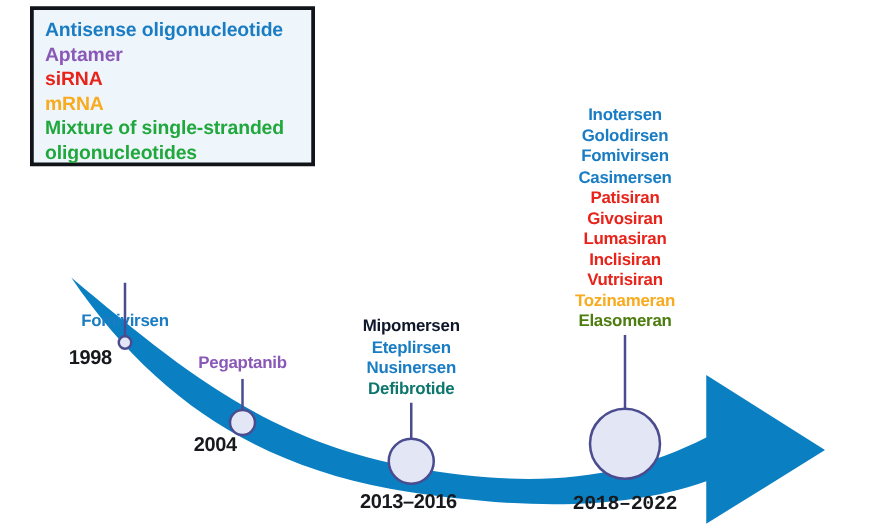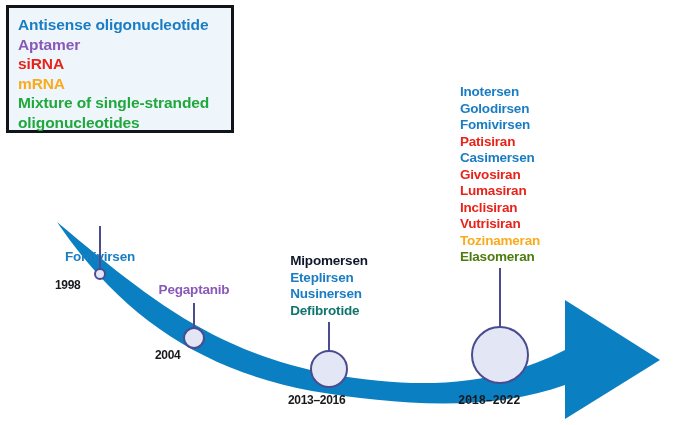--- a/index.html
+++ b/index.html
@@ -14,21 +14,21 @@
     position: relative;
     width: 700px;
     height: 425px;
     background: #ffffff;
     overflow: hidden;
   }
 
   
   #legend {
     position: absolute;
-    left: 6px;
+    left: 24px;
     top: 5px;
     width: 228px;
     height: 128px;
     background: #eef5fb;
     border: 3px solid #111418;
     box-sizing: border-box;
     padding: 7px 0 16px 9px;
   }
   .legend-row {
     font-size: 15.5px;
@@ -46,32 +46,33 @@
     width: 700px;
     height: 425px;
   }
 
   
   .node {
     position: absolute;
   }
   .node-labels {
     position: absolute;
+    text-align: center;
     transform: translateX(-50%);
     white-space: nowrap;
   }
   .drug {
     font-size: 13.5px;
     font-weight: bold;
     line-height: 16.5px;
     letter-spacing: -0.2px;
   }
   .year {
     position: absolute;
-    font-size: 12px;
+    font-size: 16px;
     font-weight: bold;
     color: #17191c;
     letter-spacing: -0.3px;
     white-space: nowrap;
   }
 </style>
 </head>
 <body>
 
 <div id="canvas">
@@ -138,22 +139,22 @@
       <circle cx="21" cy="21" r="18" fill="#e2e6f5" stroke="#4b4c8f" stroke-width="2"></circle>
     </svg>
     <div class="year" style="left:288px; top:393px;">2013–2016</div>
   </div>
 
   <div class="node">
     <div class="node-labels" style="left:500px; top:84px;">
       <div class="drug" style="color:#1a7dc4">Inotersen</div>
       <div class="drug" style="color:#1a7dc4">Golodirsen</div>
       <div class="drug" style="color:#1a7dc4">Fomivirsen</div>
+      <div class="drug" style="color:#1a7dc4">Casimersen</div>
       <div class="drug" style="color:#e8231a">Patisiran</div>
-      <div class="drug" style="color:#1a7dc4">Casimersen</div>
       <div class="drug" style="color:#e8231a">Givosiran</div>
       <div class="drug" style="color:#e8231a">Lumasiran</div>
       <div class="drug" style="color:#e8231a">Inclisiran</div>
       <div class="drug" style="color:#e8231a">Vutrisiran</div>
       <div class="drug" style="color:#f9ab1f">Tozinameran</div>
       <div class="drug" style="color:#4d7c0f">Elasomeran</div>
     </div>
     <svg width="4" height="60" style="position:absolute; left:498px; top:268px;">
       <line x1="2" y1="0" x2="2" y2="60" stroke="#4b4c8f" stroke-width="2"></line>
     </svg>

